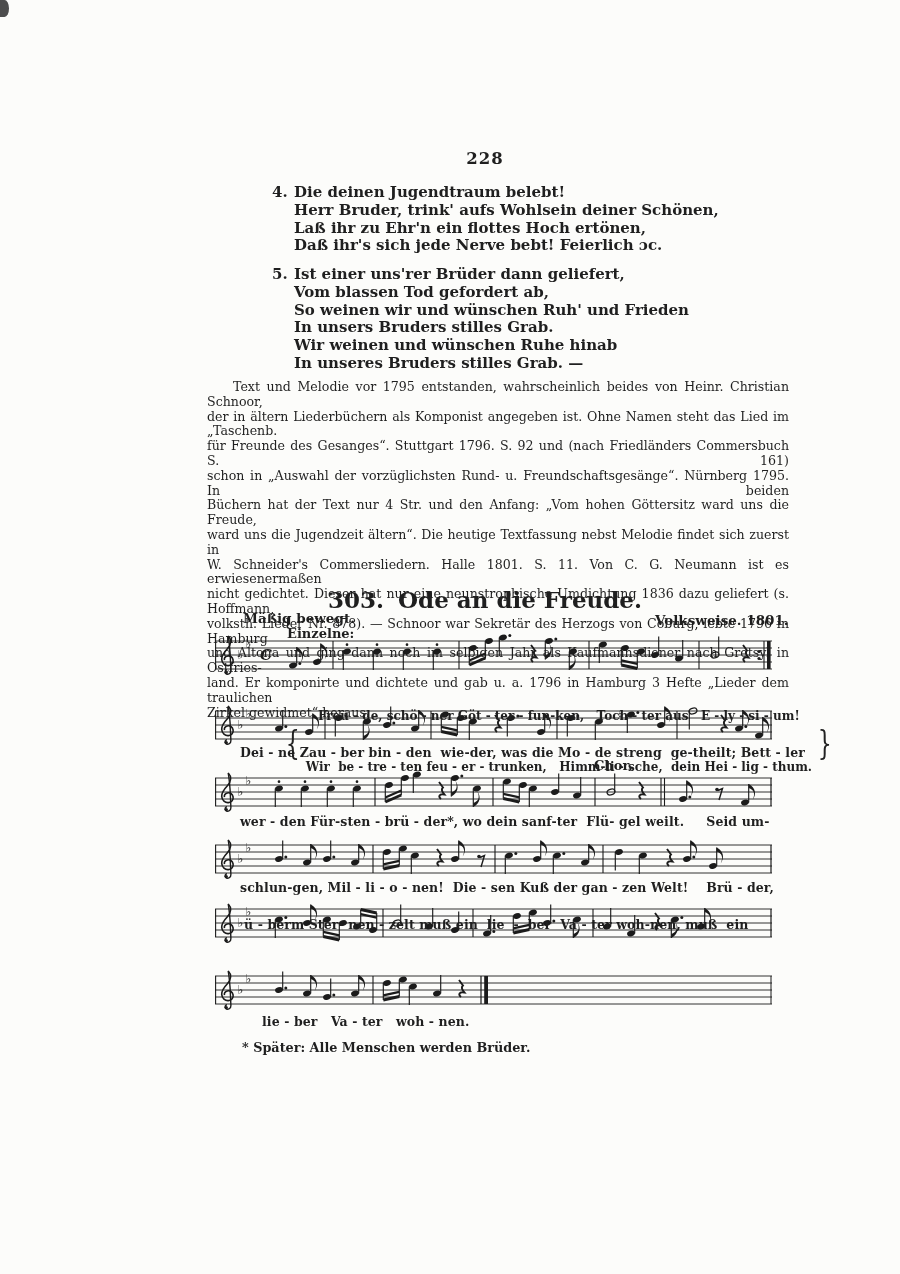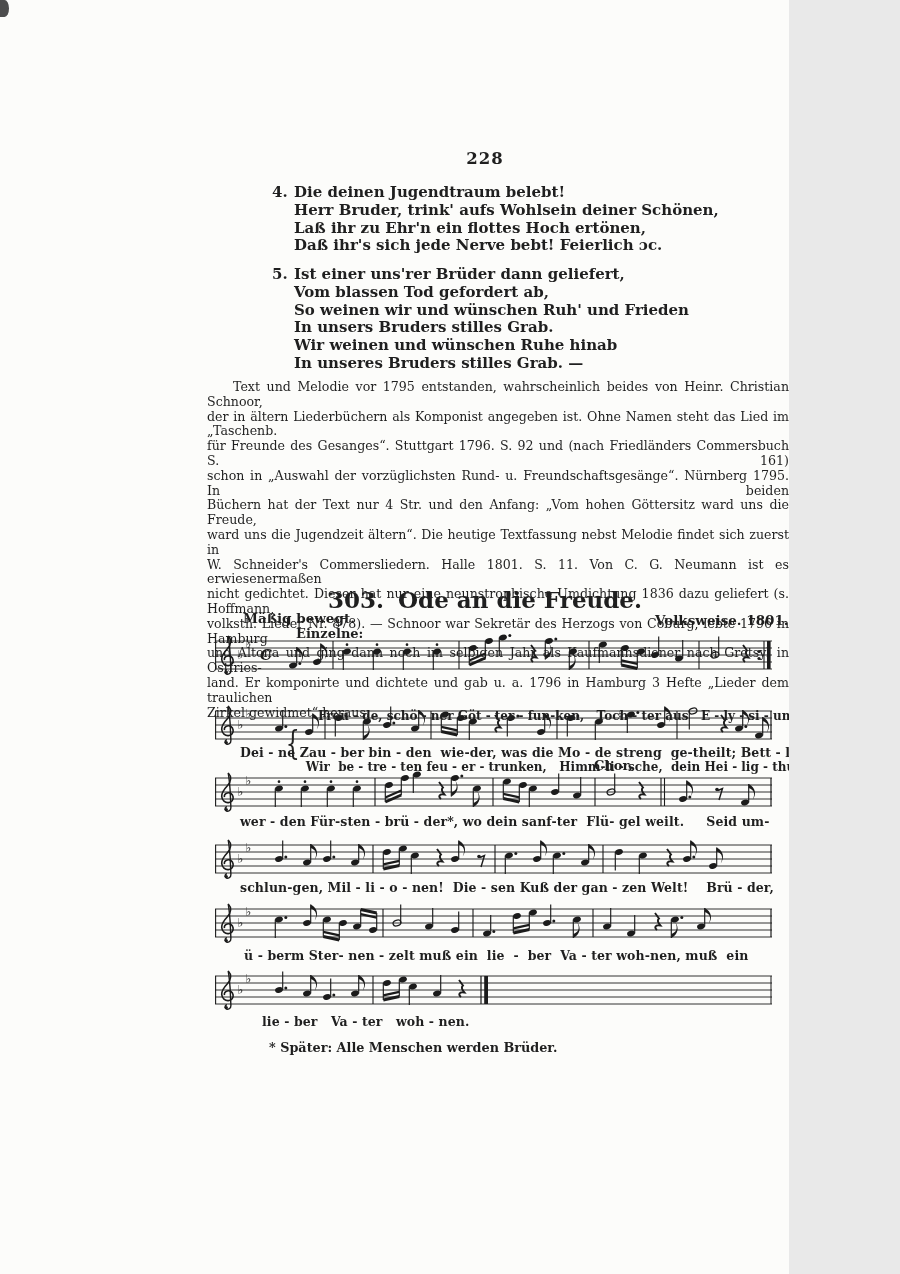--- a/index.html
+++ b/index.html
@@ -1,43 +1,43 @@
 <!DOCTYPE html>
 <html><head>
 <meta charset="utf-8">
 <style>
   html,body{margin:0;padding:0;background:#e9e9e9;}
-  #page{position:relative;width:789px;height:1274px;background:#fcfcfa;color:#1f1f1f;
+  #page{position:relative;width:900px;height:1274px;background:#fcfcfa;color:#1f1f1f;
         font-family:"DejaVu Serif","Liberation Serif",serif;overflow:hidden;}
   .abs{position:absolute;}
   #corner-smudge{left:0;top:0;width:9px;height:17px;background:#2e2e2e;border-radius:0 60% 60% 0;opacity:.85;}
   #page-number{left:190px;top:149px;width:590px;text-align:center;font-weight:bold;font-size:16.5px;letter-spacing:1px;}
   .verse{display:flex;left:272px;font-weight:bold;font-size:15px;line-height:17.8px;}
   .vnum{width:22px;flex:0 0 22px;}
   .verse .vl{white-space:pre;}
   #commentary{left:195px;top:380px;width:582px;font-size:12.6px;line-height:14.8px;margin-left:12px;}
   #commentary .jl{text-align:justify;text-align-last:justify;white-space:normal;}
   #commentary .jfirst{text-indent:26px;}
   #commentary .jlast{text-align:left;text-align-last:left;}
   #song-heading{left:190px;top:586px;width:590px;text-align:center;font-weight:bold;font-size:23px;}
   #song-heading .num{margin-right:14px;}
   #tempo{left:243px;top:610px;font-weight:bold;font-size:13.5px;}
   #source{left:655px;top:612px;font-weight:bold;font-size:13.5px;}
-  #voice-label{left:287px;top:626px;font-weight:bold;font-size:13px;margin-left:9px;}
+  #voice-label{left:287px;top:626px;font-weight:bold;font-size:13px;}
   svg.staff{position:absolute;left:215px;}
   svg text{fill:#1b1b1b;font-family:"DejaVu Sans",sans-serif;}
   svg text.acc{font-size:12px;}
   svg text.acc2{font-size:11px;}
   svg text.time{font-family:"DejaVu Serif",serif;font-style:italic;font-weight:bold;font-size:15px;}
   .lyr{position:absolute;font-weight:bold;font-size:12.5px;white-space:pre;letter-spacing:.1px;}
   #lyrics-1{left:280px;top:674px;display:flex;align-items:center;}
   #lyrics-1 .col{font-weight:bold;font-size:12px;white-space:pre;line-height:17px;text-align:center;}
   .brace{font-size:34px;font-weight:normal;transform:scaleX(.65);display:inline-block;margin:0 2px;color:#222;}
   #chor-label{left:594px;top:758px;font-weight:bold;font-size:13px;}
-  #footnote{left:242px;top:1040px;font-weight:bold;font-size:12.8px;margin-left:27px;}
+  #footnote{left:242px;top:1040px;font-weight:bold;font-size:12.8px;}
 </style>
 </head>
 <body>
 
 <div id="page">
 
   <div class="abs" id="corner-smudge"></div>
 
   <div class="abs" id="page-number">228</div>
 
@@ -485,18 +485,18 @@
       <div>Freu - de, schö - ner Göt - ter - fun-ken,   Toch - ter aus   E - ly - si - um!</div>
       <div>Wir  be - tre - ten feu - er - trunken,   Himm-li - sche,  dein Hei - lig - thum.</div>
     </div>
     <span class="brace">}</span>
   </div>
 
   <div class="abs lyr" style="left:240px;top:745px">Dei - ne Zau - ber bin - den  wie-der, was die Mo - de streng  ge-theilt; Bett - ler</div>
   <div class="abs" id="chor-label">Chor.</div>
   <div class="abs lyr" style="left:240px;top:814px">wer - den Für-sten - brü - der*, wo dein sanf-ter  Flü- gel weilt.     Seid um-</div>
   <div class="abs lyr" style="left:240px;top:880px">schlun-gen, Mil - li - o - nen!  Die - sen Kuß der gan - zen Welt!    Brü - der,</div>
-  <div class="abs lyr" style="left:244px;top:948px">ü - berm Ster- nen - zelt muß ein  lie  -  ber  Va - ter woh-nen, muß  ein</div>
+  <div class="abs lyr" style="left:244px;top:917px">ü - berm Ster- nen - zelt muß ein  lie  -  ber  Va - ter woh-nen, muß  ein</div>
   <div class="abs lyr" style="left:262px;top:1014px">lie - ber   Va - ter   woh - nen.</div>
 
   <div class="abs" id="footnote">* Später: Alle Menschen werden Brüder.</div>
 
 </div>
 
 </body></html>

